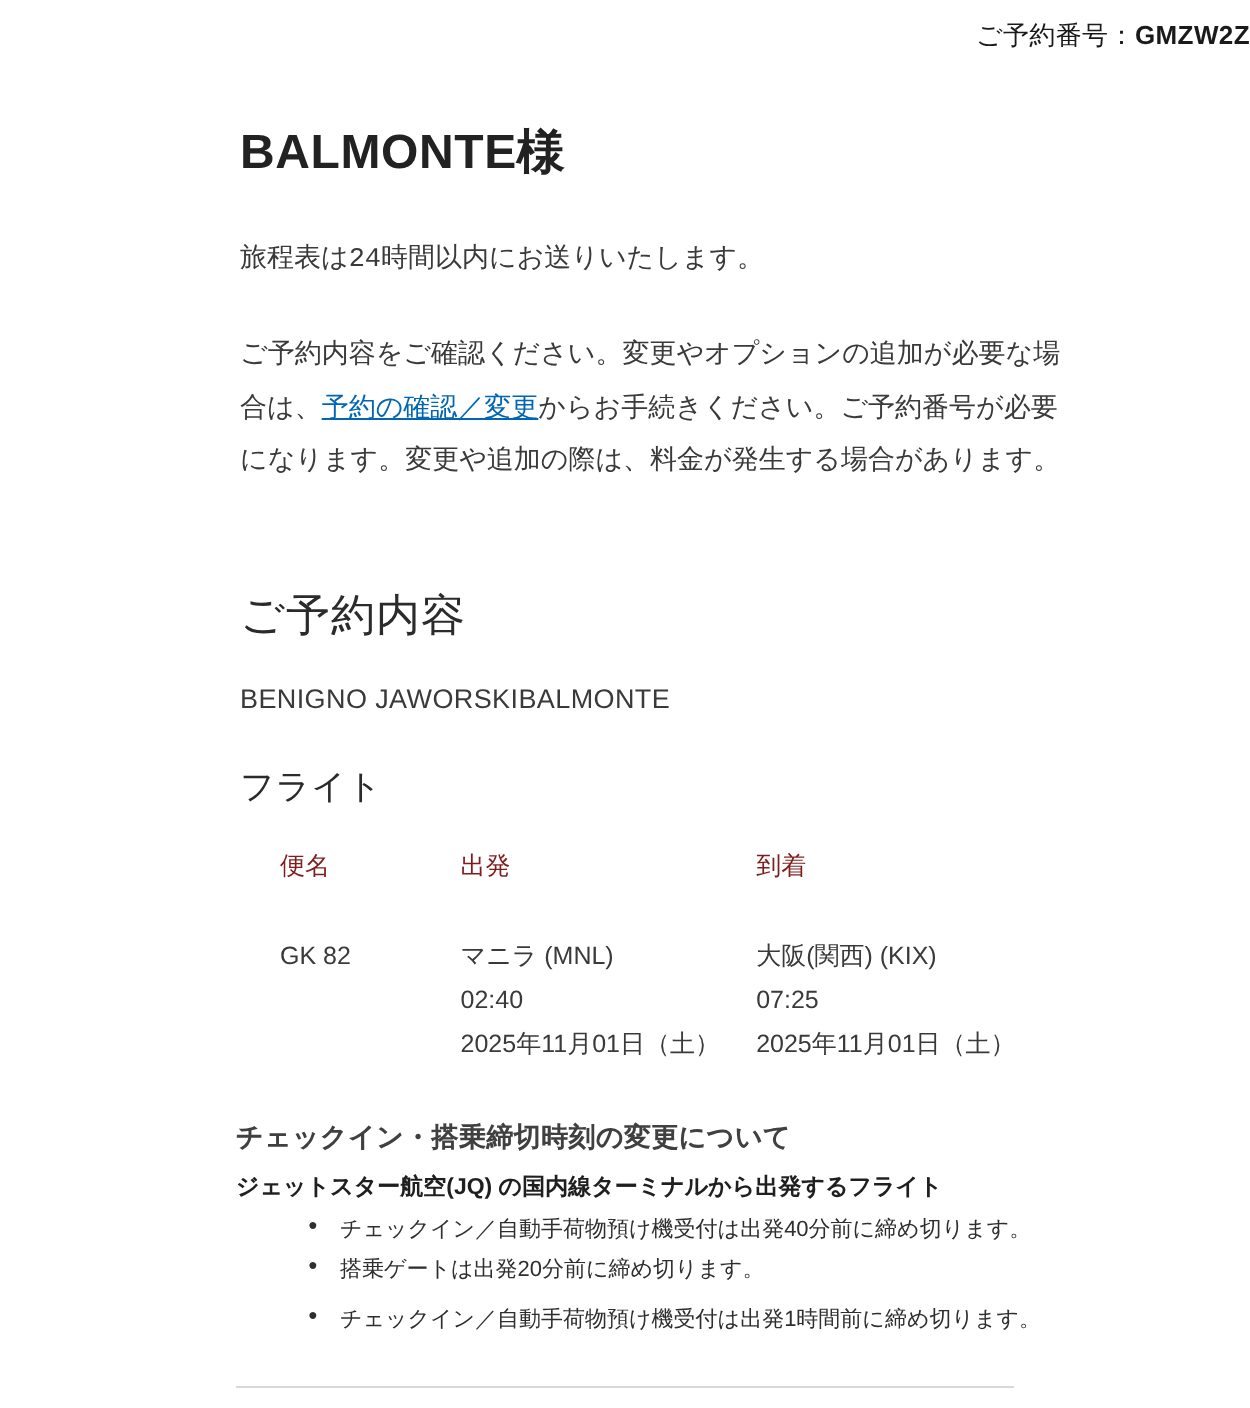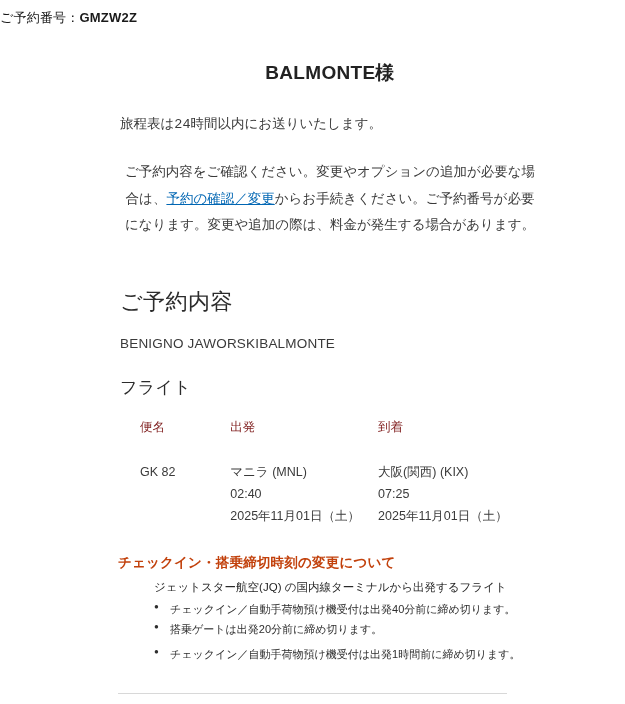--- a/index.html
+++ b/index.html
@@ -14,50 +14,48 @@
     color: #333333;
     overflow: hidden;
   }
   .page {
     position: relative;
     width: 625px;
     height: 704px;
     box-sizing: border-box;
   }
   .booking-ref {
-    text-align: left;
+    text-align: right;
     font-size: 13px;
     color: #1a1a1a;
     padding-top: 9px;
     letter-spacing: 0.2px;
   }
   .booking-ref .ref-code {
     font-weight: bold;
   }
   .body-wrap {
     padding: 0 85px 0 120px;
   }
   .greeting {
-    font-size: 19px;
+    font-size: 24px;
     font-weight: bold;
     color: #222222;
     margin-top: 33px;
     letter-spacing: 0.3px;
-    text-align: center;
   }
   .para {
     font-size: 13.5px;
     line-height: 1.95;
     color: #3a3a3a;
     margin-top: 26px;
     font-family: Liberation Mono, monospace;
   }
   .para2 {
     margin-top: 22px;
-    text-align: center;
   }
   a.inline-link {
     color: #0066b3;
     text-decoration: underline;
   }
   .section-title {
     font-size: 22px;
     color: #2b2b2b;
     margin-top: 48px;
     letter-spacing: 0.5px;
@@ -102,29 +100,28 @@
   table.flight .col-flight { width: 95px; padding-left: 20px; }
   table.flight .col-dep { width: 155px; }
   table.flight .col-arr { width: 170px; margin-left: 39px; }
   .notice {
     margin-top: 26px;
     padding: 0 40px 0 118px;
   }
   .notice-head {
     font-size: 13.5px;
     font-weight: bold;
-    color: #c2410c;
+    color: #404040;
     letter-spacing: 0.2px;
   }
   .notice-sub {
     font-size: 11.5px;
-    font-weight: normal;
+    font-weight: bold;
     color: #1f1f1f;
     margin-top: 8px;
-    margin-left: 36px;
   }
   ul.notice-list {
     margin: 4px 0 0 0;
     padding-left: 36px;
     list-style: none;
   }
   ul.notice-list li {
     font-size: 11px;
     color: #2e2e2e;
     line-height: 1.85;

